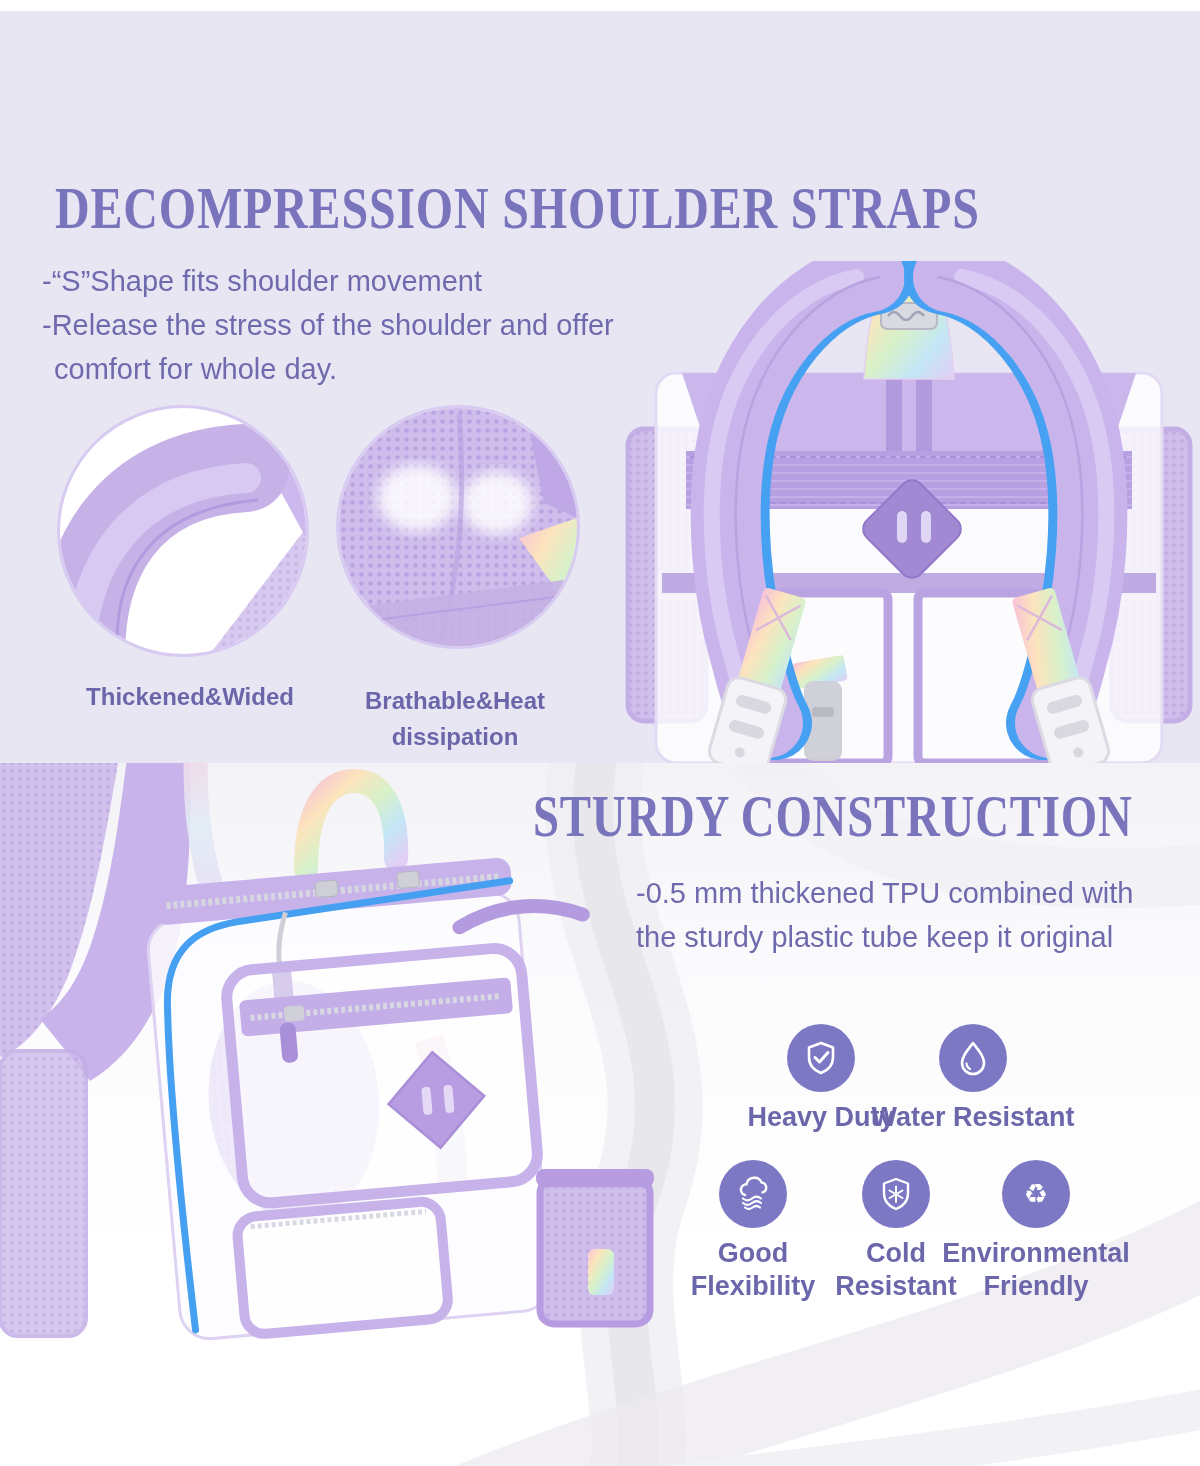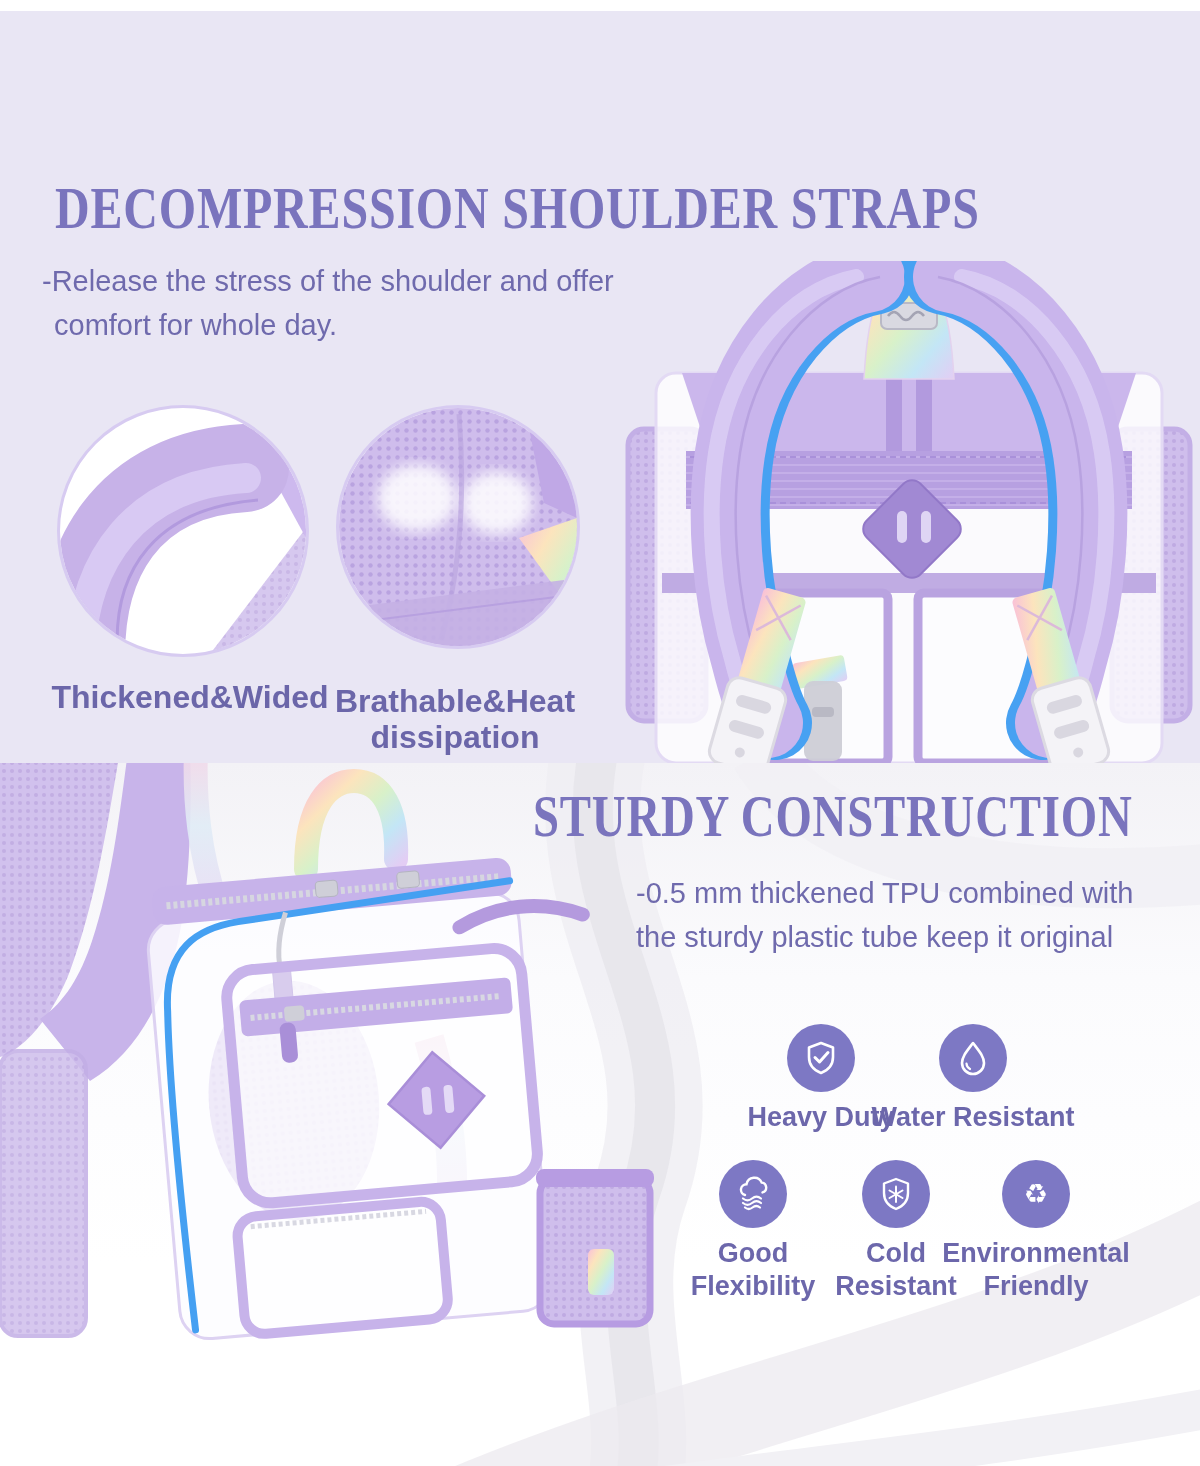--- a/index.html
+++ b/index.html
@@ -23,21 +23,21 @@
   .para{position:absolute;color:#6f6aad;font-size:29px;line-height:44px;}
   .para-straps{left:42px;top:248px;}
   .para-sturdy{left:636px;top:108px;}
   .indent{padding-left:12px;}
 
   
   .callout-circle{position:absolute;border-radius:50%;background:#ffffff;
            border:3px solid #d7cbf1;overflow:hidden;box-sizing:border-box;}
   .cc1{left:57px;top:394px;width:252px;height:252px;}
   .cc2{left:336px;top:394px;width:244px;height:244px;}
-  .callout-label{position:absolute;font-weight:700;color:#6b66a9;font-size:32px;
+  .callout-label{position:absolute;font-weight:700;color:#6b66a9;font-size:24px;
            line-height:36px;text-align:center;}
   .cl1{left:48px;top:668px;width:284px;white-space:nowrap;}
   .cl2{left:330px;top:672px;width:250px;}
 
   
   .feature{position:absolute;text-align:center;}
   .feature .circle{width:68px;height:68px;border-radius:50%;background:#7d78c4;
            display:flex;align-items:center;justify-content:center;margin:0 auto;}
   .feature .flabel{margin-top:9px;font-size:27px;font-weight:600;color:#6c67ab;line-height:33px;}
   .f1{left:736px;top:261px;width:170px;}
@@ -53,20 +53,21 @@
 </head>
 <body>
 
 <div class="page">
 
   <section class="sec-top">
 
     <h1 class="h-serif h1">DECOMPRESSION SHOULDER STRAPS</h1>
 
     <div class="para para-straps">
+      <div>-“S”Shape fits shoulder movement</div>
       <div>-Release the stress of the shoulder and offer</div>
       <div class="indent">comfort for whole day.</div>
     </div>
 
     <svg class="abs" style="left:618px;top:250px" width="582" height="502" viewBox="0 0 582 502">
       <defs>
         <linearGradient id="rbA" x1="0" y1="0" x2="1" y2="1">
           <stop offset="0" stop-color="#f9c0d8"></stop>
             <stop offset=".25" stop-color="#fce4bd"></stop>
           <stop offset=".5" stop-color="#d8f1c9"></stop>

